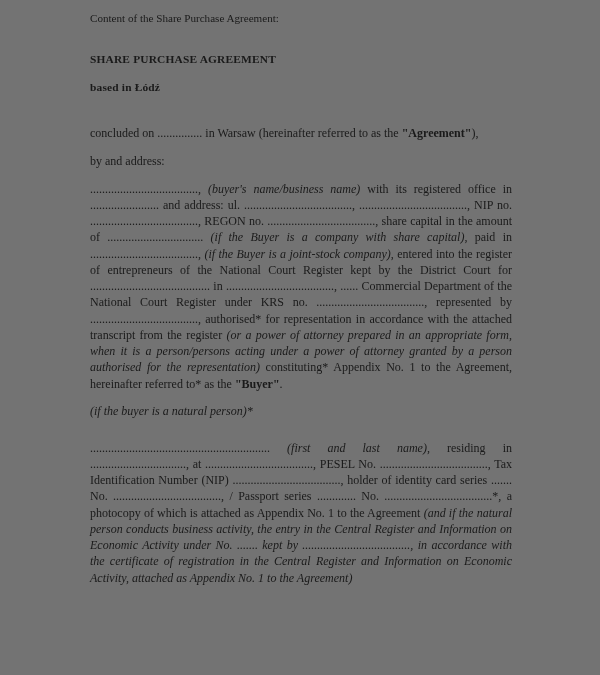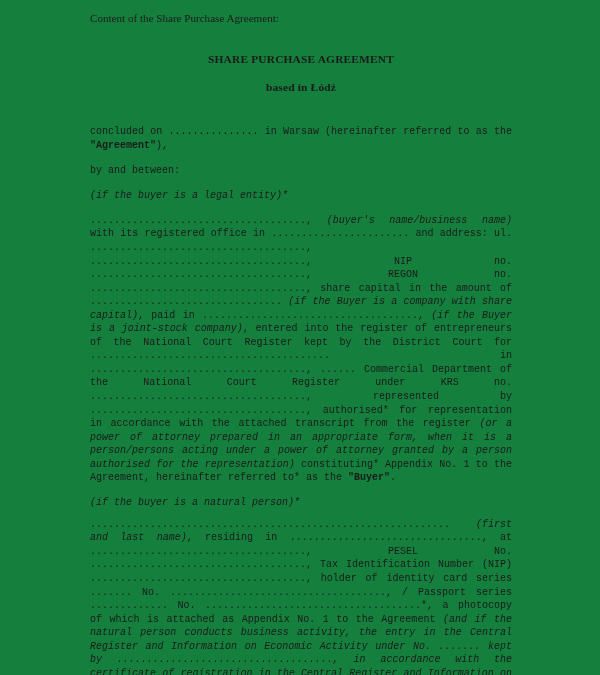--- a/index.html
+++ b/index.html
@@ -13,66 +13,64 @@
     height: 675px;
     overflow: hidden;
     font-family: "Liberation Serif", "DejaVu Serif", serif;
     color: #1a1a1a;
     -webkit-font-smoothing: antialiased;
   }
   .page {
     position: relative;
     width: 600px;
     height: 675px;
-    background: #15803d;
+    background: #737373;
     box-sizing: border-box;
   }
   .doc-body {
     position: absolute;
     left: 90px;
     top: 11px;
     width: 422px;
   }
   .intro-line {
     font-size: 11.1px;
     line-height: 1.34;
     text-align: left;
     margin: 0 0 28px 0;
   }
   .title-block {
-    text-align: center;
     font-weight: bold;
     font-size: 11.4px;
     line-height: 1.0;
     margin: 0 0 0 0;
   }
   .title-block .tl {
     margin: 0 0 16.5px 0;
     letter-spacing: 0.18px;
   }
   .title-block .tl:last-child {
     margin-bottom: 12px;
   }
   .title-block .tl-num {
     letter-spacing: 0px;
   }
   .body-block {
     margin-top: 32px;
   }
   p.para {
-    font-size: 10px;
+    font-size: 12px;
     line-height: 1.355;
     text-align: justify;
     text-justify: inter-word;
     margin: 0 0 11.5px 0;
     hyphens: none;
-    font-family: Liberation Mono, monospace;
   }
   p.para.gap-big {
-    margin-bottom: 8px;
+    margin-bottom: 20px;
   }
   b, strong { font-weight: bold; }
   i, em { font-style: italic; }
 </style>
 </head>
 <body>
 
 <div class="page">
   <div class="doc-body">
 
@@ -80,25 +78,24 @@
 
     <div class="title-block">
       <div class="tl">SHARE PURCHASE AGREEMENT</div>
       <div class="tl">based in Łódź</div>
     </div>
 
     <div class="body-block">
 
       <p class="para"><span>concluded on ............... in Warsaw (hereinafter referred to as the </span><b>"Agreement"</b><span>),</span></p>
 
-      <p class="para">by and between:</p>
+      <p class="para">by and address:</p>
 
 
 
-      <p class="para"><i>(if the buyer is a legal entity)*</i></p>
 
       <p class="para"><span>...................................., </span><i>(buyer's name/business name)</i><span> with its registered office in ....................... and address: ul. ...................................., ...................................., NIP no. ...................................., REGON no. ...................................., share capital in the amount of ................................ </span><i>(if the Buyer is a company with share capital)</i><span>, paid in ...................................., </span><i>(if the Buyer is a joint-stock company)</i><span>, entered into the register of entrepreneurs of the National Court Register kept by the District Court for ........................................ in ...................................., ...... Commercial Department of the National Court Register under KRS no. ...................................., represented by ...................................., authorised* for representation in accordance with the attached transcript from the register </span><i>(or a power of attorney prepared in an appropriate form, when it is a person/persons acting under a power of attorney granted by a person authorised for the representation)</i><span> constituting* Appendix No. 1 to the Agreement, hereinafter referred to* as the </span><b>"Buyer"</b><span>.</span></p>
 
       <p class="para gap-big"><i>(if the buyer is a natural person)*</i></p>
 
       <p class="para"><span>............................................................ </span><i>(first and last name)</i><span>, residing in ................................, at ...................................., PESEL No. ...................................., Tax Identification Number (NIP) ...................................., holder of identity card series ....... No. ...................................., / Passport series ............. No. ....................................*, a photocopy of which is attached as Appendix No. 1 to the Agreement </span><i>(and if the natural person conducts business activity, the entry in the Central Register and Information on Economic Activity under No. ....... kept by ...................................., in accordance with the certificate of registration in the Central Register and Information on Economic Activity, attached as Appendix No. 1 to the Agreement)</i></p>
 
     </div>
   </div>
 </div>

